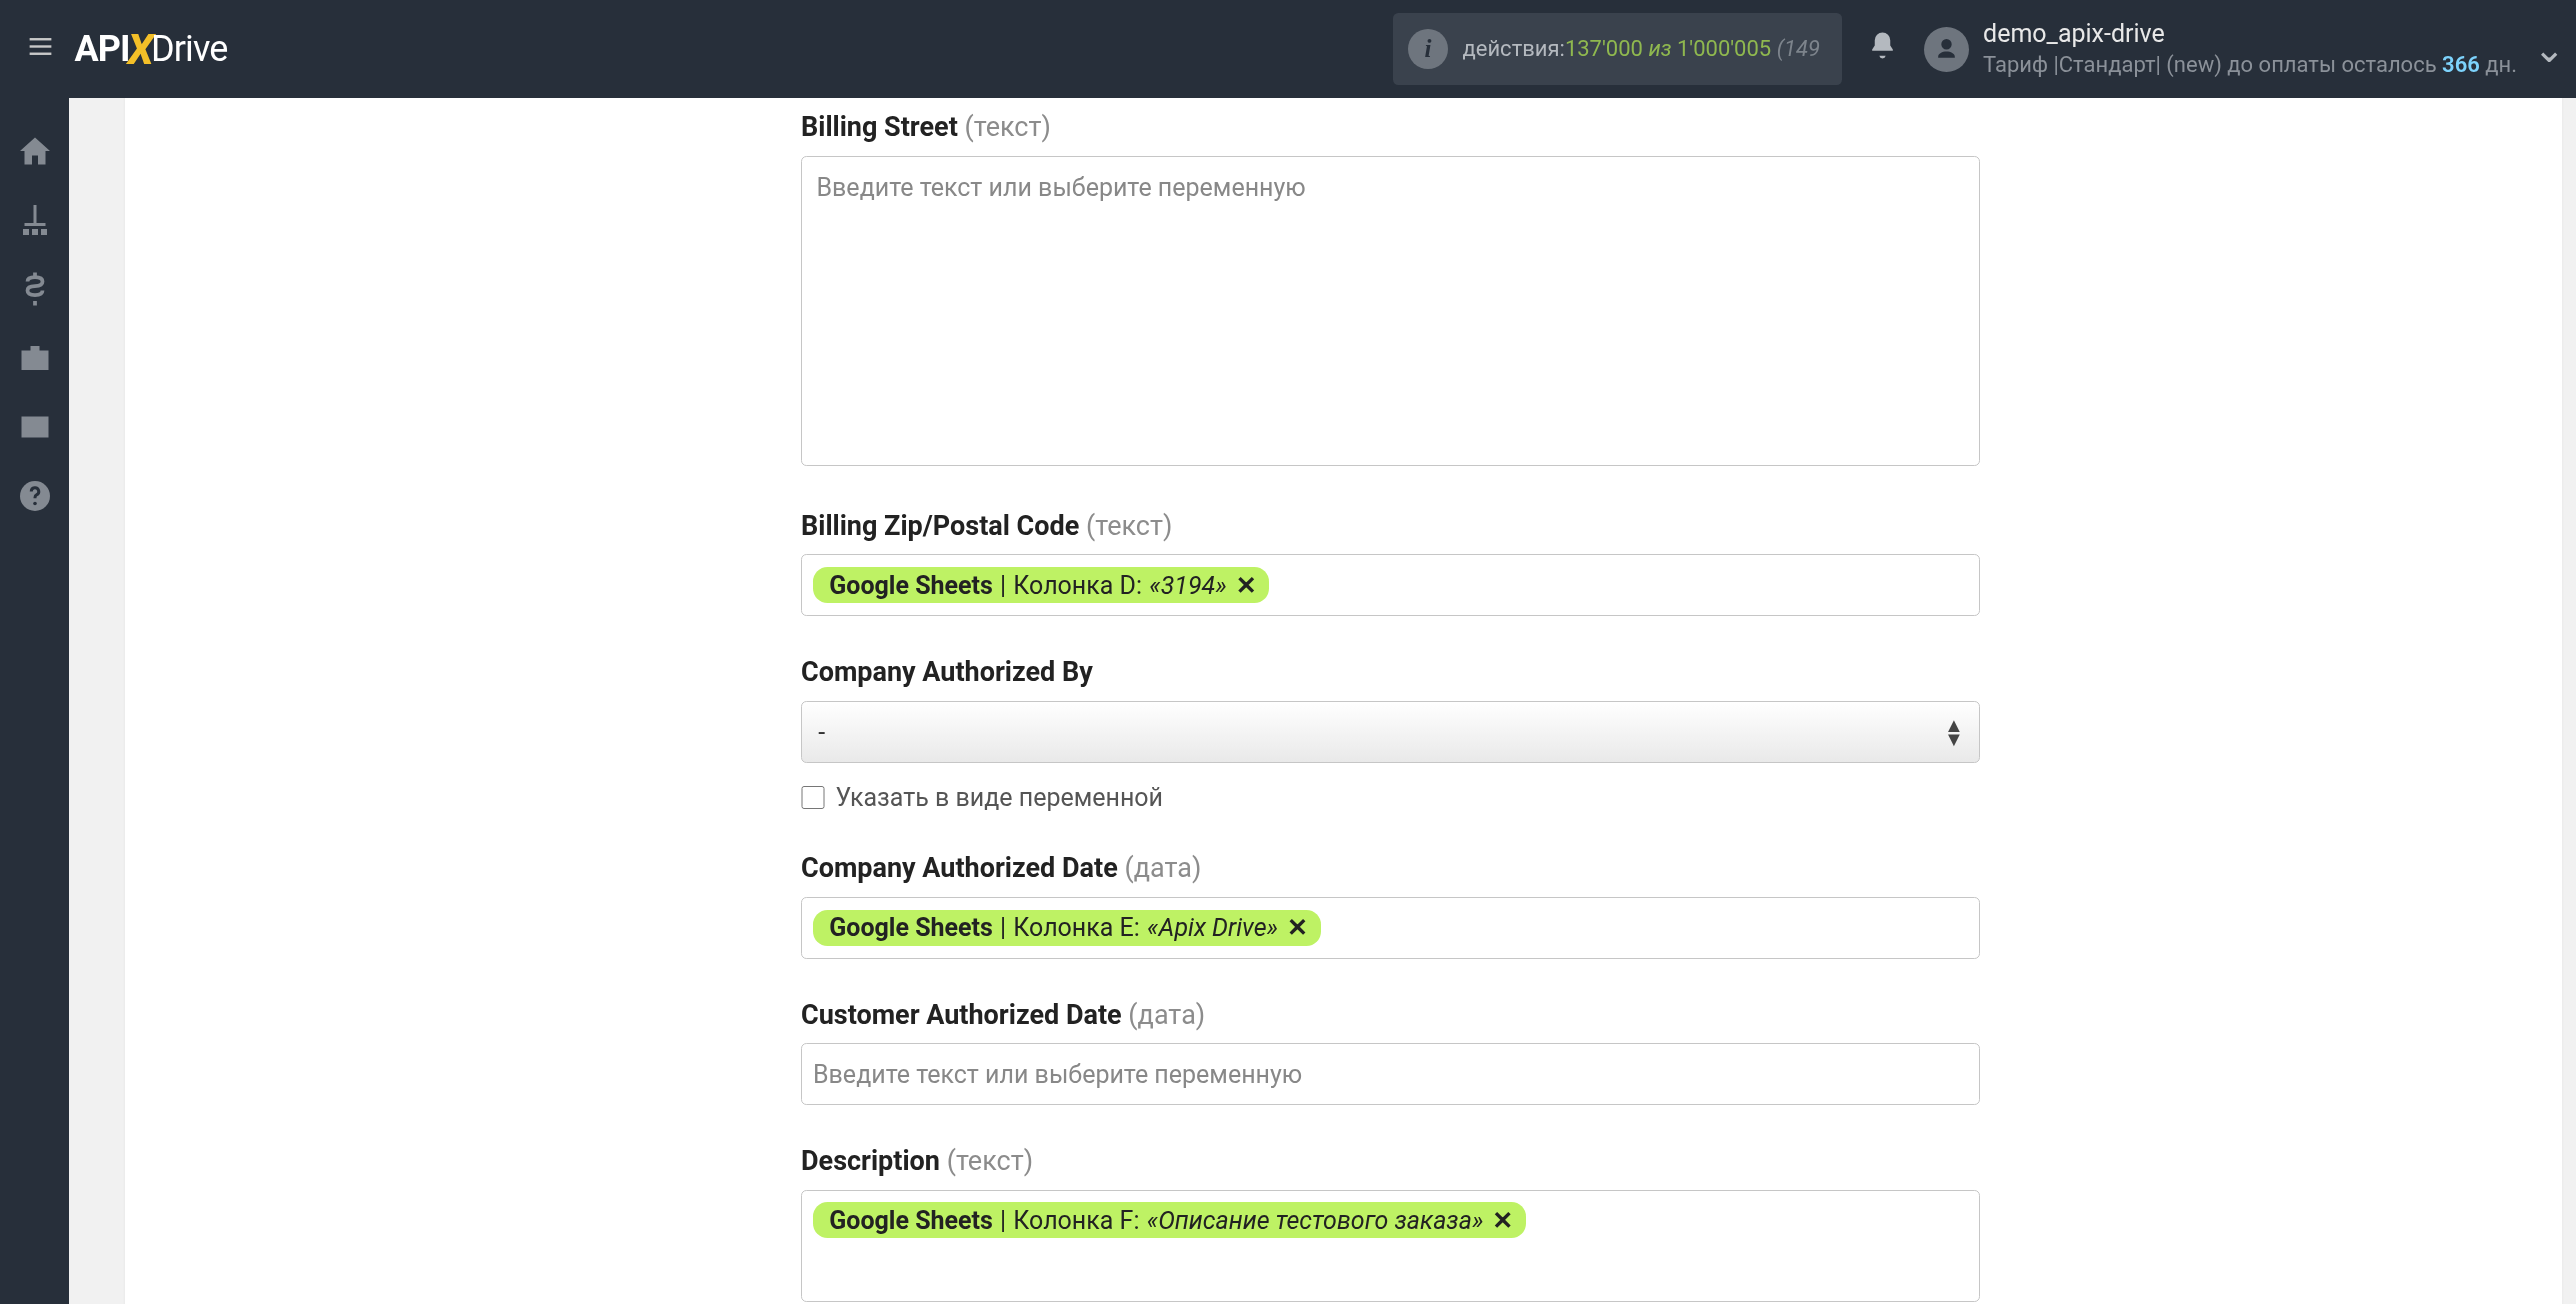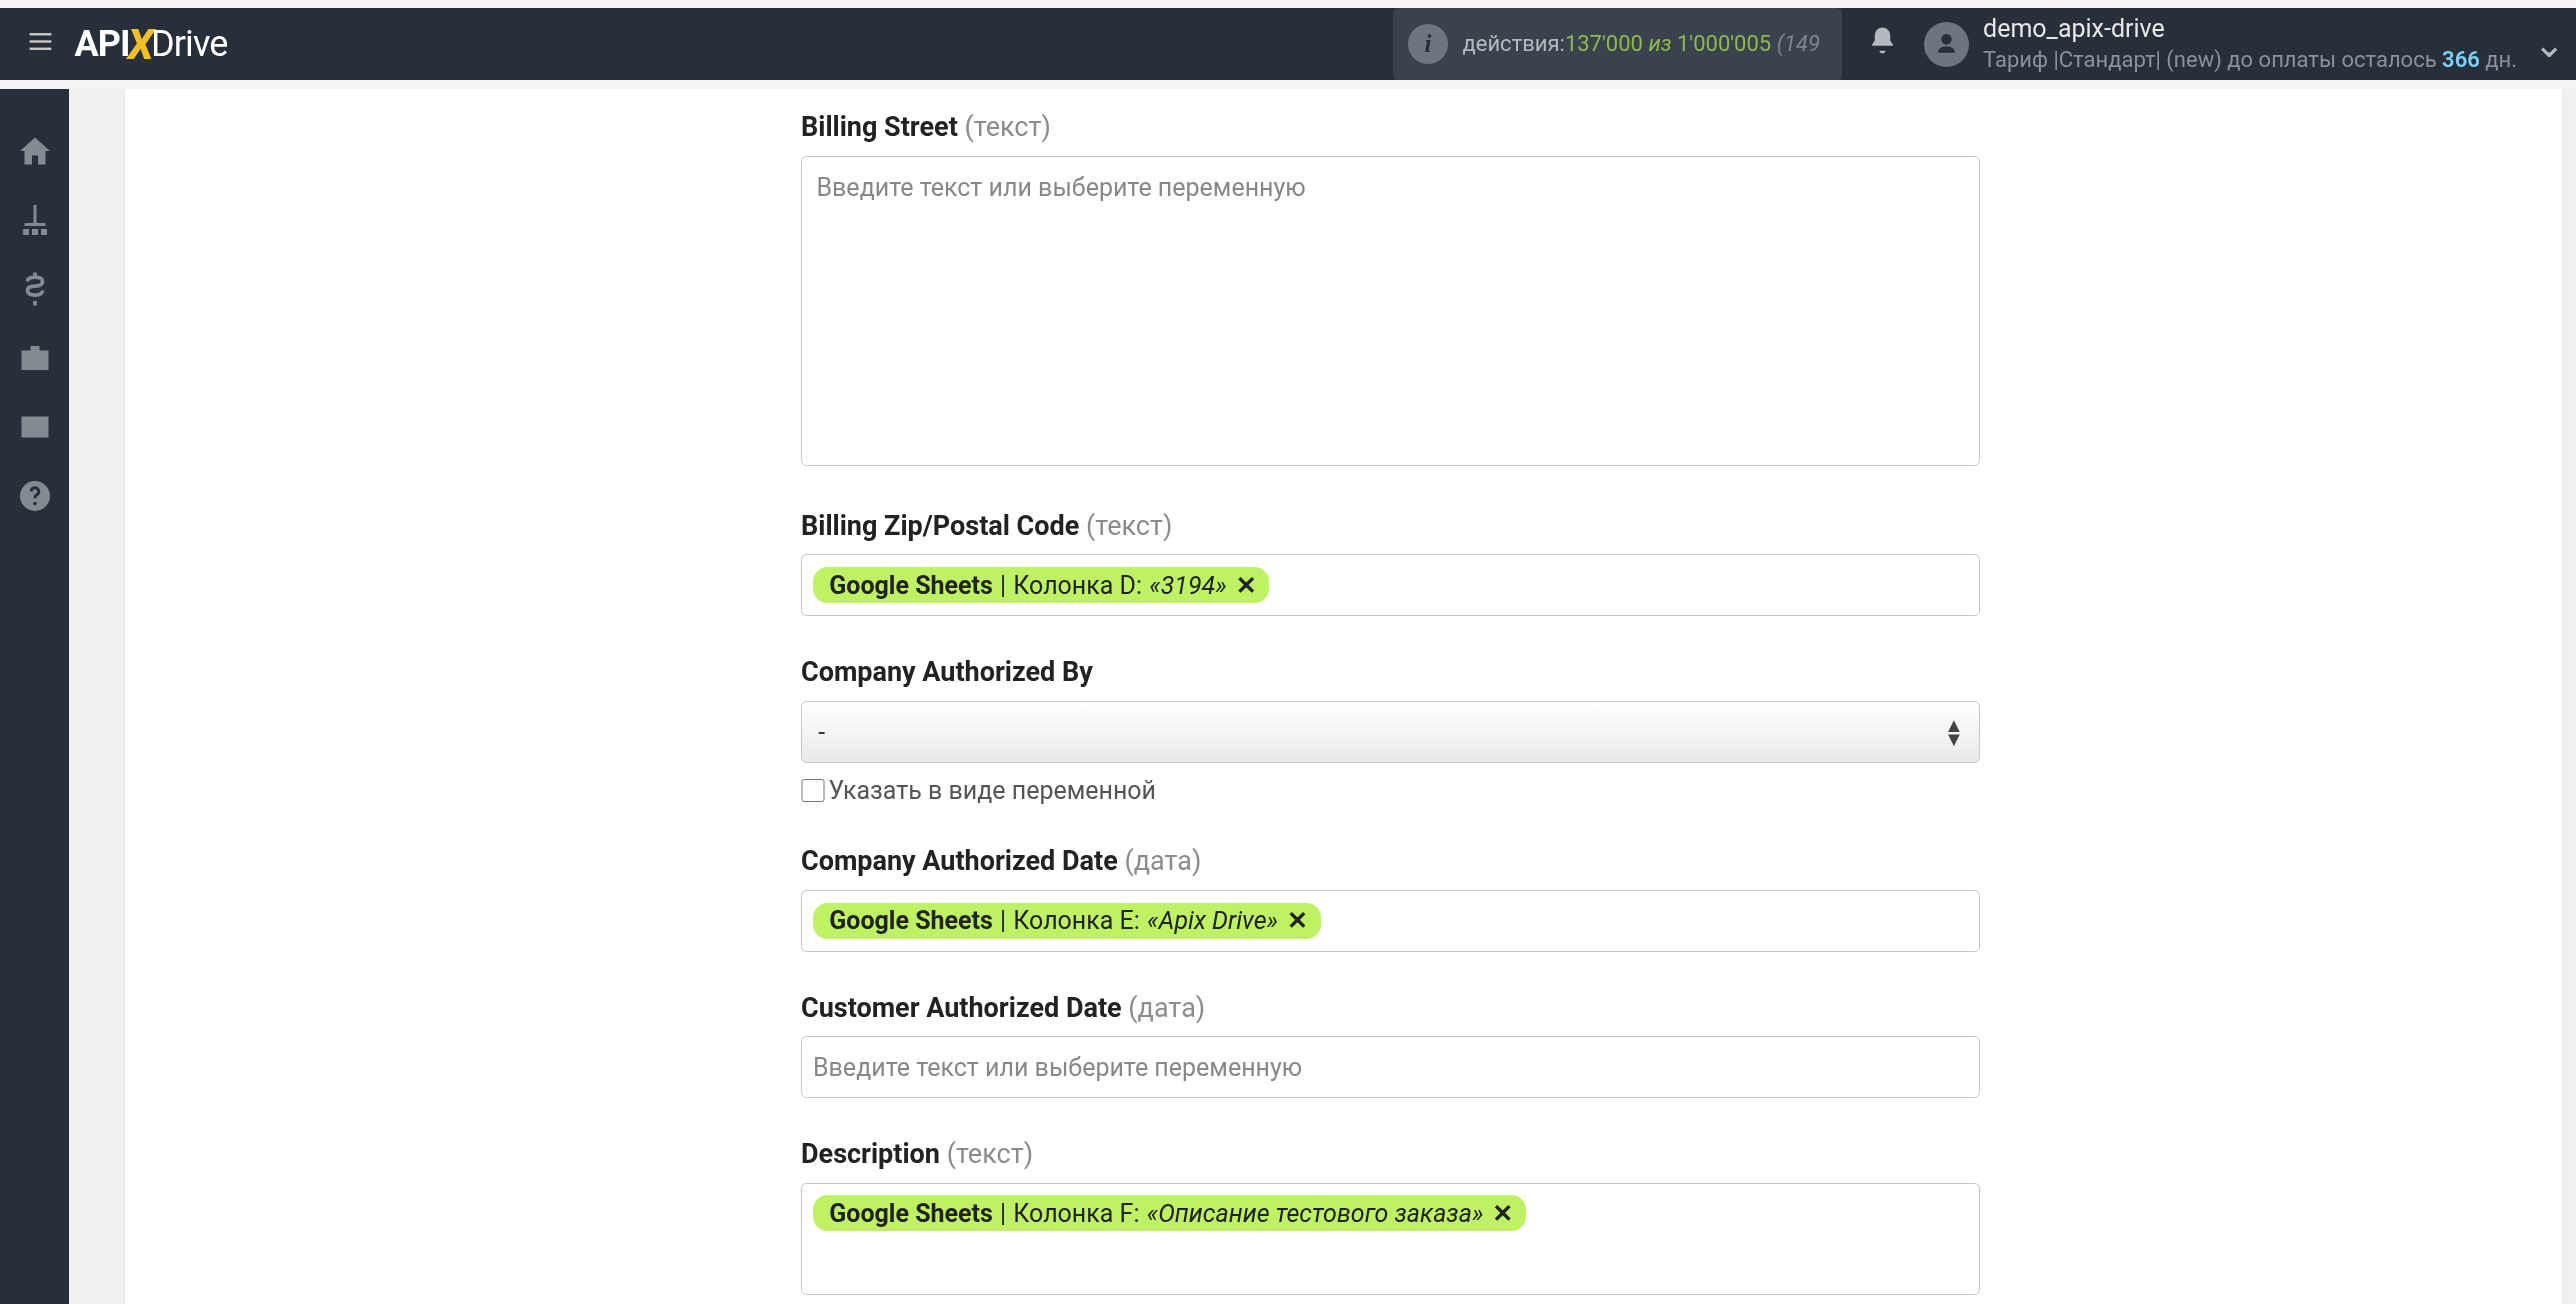--- a/index.html
+++ b/index.html
@@ -1,19 +1,19 @@
 <!DOCTYPE html>
 <html style="font-size:14.5px"><head>
 <meta charset="utf-8">
 <style>
 * { box-sizing: border-box; margin: 0; padding: 0; }
 body { font-family: -apple-system, BlinkMacSystemFont, "Segoe UI", Roboto, Arial, sans-serif; background: #f5f5f5; width: 2576px; height: 1304px; overflow: hidden; }
 
 
-.topbar { position: fixed; top: 0; left: 0; right: 0; height: 72px; background: #272f3a; display: flex; align-items: center; padding: 0 18px 0 11px; z-index: 100; margin-top: 8px; }
+.topbar { position: fixed; top: 0; left: 0; right: 0; height: 98px; background: #272f3a; display: flex; align-items: center; padding: 0 18px 0 11px; z-index: 100; }
 .hamburger { color: #c8c8c8; font-size: 33px; padding: 0 14.5px; cursor: pointer; }
 .hamburger svg { width: 29px; height: 29px; stroke: #c8c8c8; }
 .logo { display: flex; align-items: center; font-size: 36px; font-weight: 700; letter-spacing: -0.9px; margin-left: 5.4px; }
 .logo .api { color: #fff; }
 .logo .x { color: #f3bf28; font-size: 42px; margin: 0 -1.8px; font-style: italic; font-weight: 800; }
 .logo .drive { color: #fff; font-weight: 400; }
 
 .topbar-right { margin-left: auto; display: flex; align-items: center; gap: 16.3px; }
 .status-chip { background: #3a424d; border-radius: 5.4px; padding: 7.2px 22px 7.2px 14.5px; display: flex; align-items: center; gap: 14.5px; height: 72px; }
 .status-chip .info-ic { width: 40px; height: 40px; border-radius: 50%; background: #6e757e; display: flex; align-items: center; justify-content: center; }
@@ -65,21 +65,21 @@
 .chip .src { font-weight: 700; }
 .chip .sep { color: #222; }
 .chip .col { color: #222; }
 .chip .val { font-style: italic; color: #222; }
 .chip .x { font-weight: 700; cursor: pointer; margin-left: 1.8px; }
 
 .select { width: 100%; height: 62px; border: 0.9px solid #c6c6c6; border-radius: 5.4px; padding: 0 16.3px; font-size: 25px; color: #333; background: linear-gradient(#ffffff, #e9e9e9); appearance: none; position: relative; display: flex; align-items: center; }
 .select-wrap { position: relative; }
 .select-arrows { position: absolute; right: 16.3px; top: 50%; transform: translateY(-50%); color: #444; font-size: 20px; pointer-events: none; display: flex; flex-direction: column; line-height: .7; }
 
-.checkbox-row { display: flex; align-items: center; gap: 4px; margin-top: 13px; font-size: 25px; color: #555; }
+.checkbox-row { display: flex; align-items: center; gap: 11px; margin-top: 20px; font-size: 25px; color: #555; }
 .checkbox-row input { width: 23.5px; height: 23.5px; }
 </style>
 </head>
 <body>
 
 <div class="topbar">
   <div class="hamburger">
     <svg viewBox="0 0 24 24" fill="none" stroke-width="2">
         <line x1="3" y1="6" x2="21" y2="6"></line>
         <line x1="3" y1="12" x2="21" y2="12"></line>

